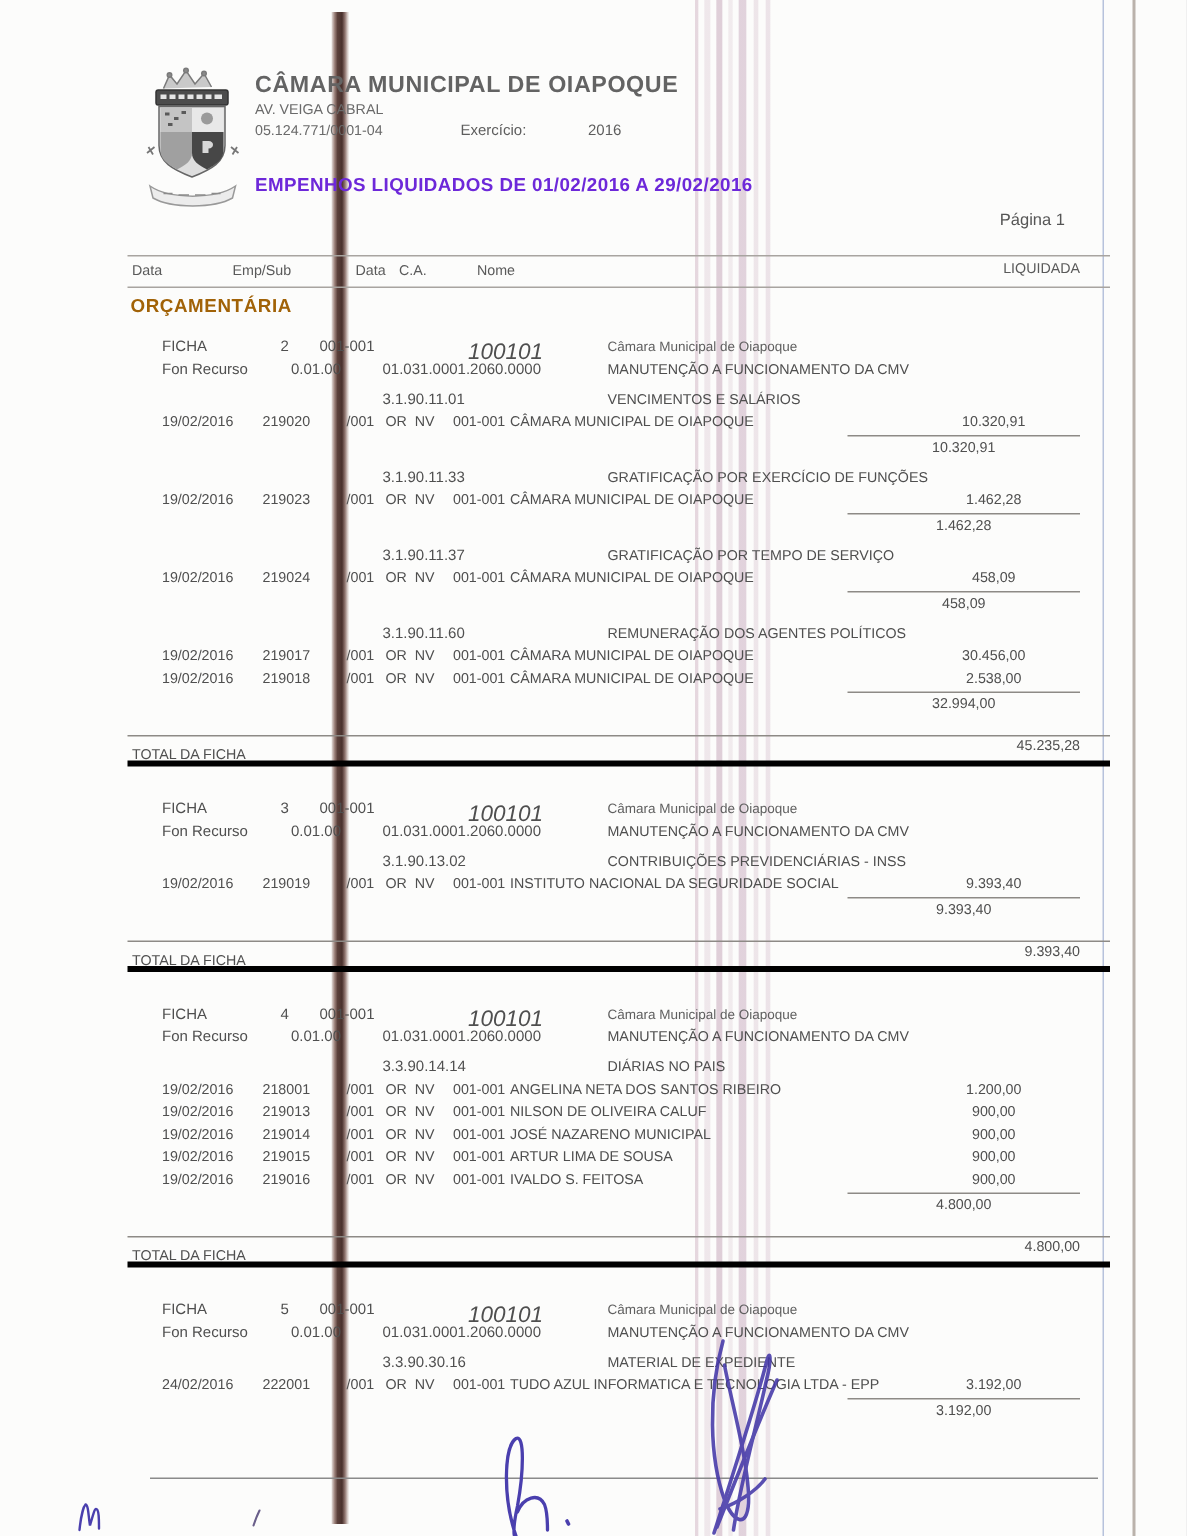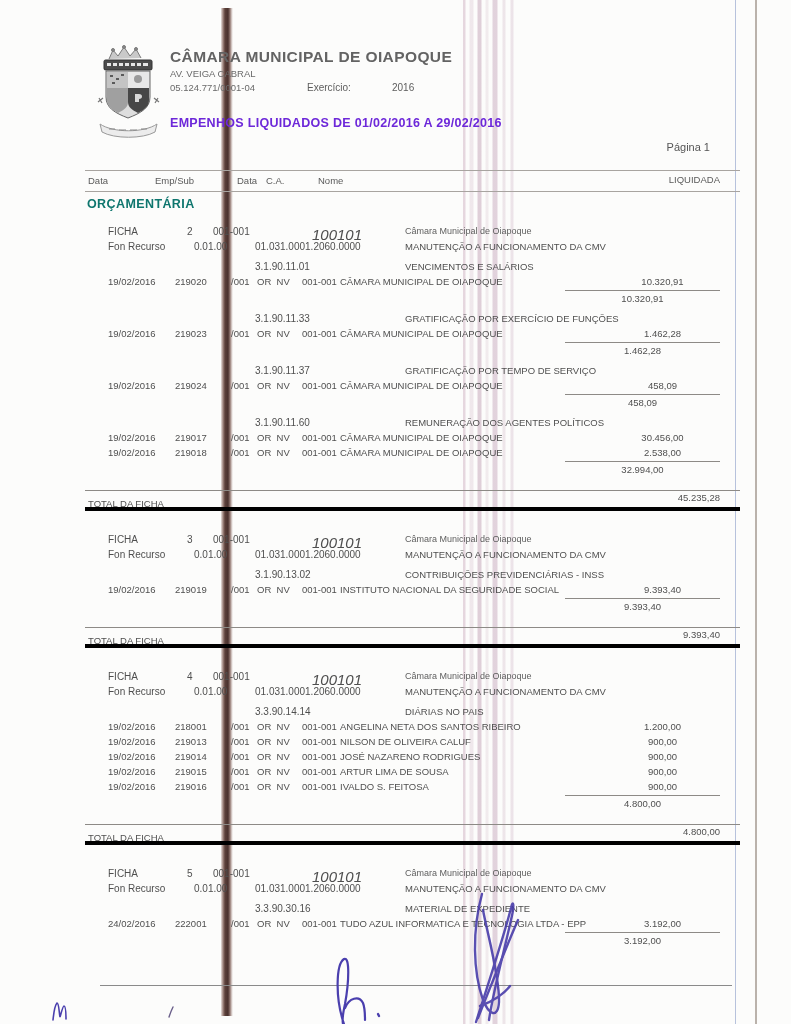--- a/index.html
+++ b/index.html
@@ -34,21 +34,21 @@
   .exerc      { position:absolute; left:307px; top:82px;  font-size:10px; color:#5d5d5d; }
   .exerc-val  { position:absolute; left:392px; top:82px;  font-size:10px; color:#5d5d5d; }
   .report-title { position:absolute; left:170px; top:116px; font-size:12.5px; font-weight:bold; letter-spacing:0.3px; color:#6d28d9; }
   .pagina     { position:absolute; left:565px; top:141px; width:145px; text-align:right; font-size:11px; color:#555; }
   
   .hline { position:absolute; left:85px; width:655px; height:1px; background:#a8a4a0; }
   .hl1 { top:170px; } .hl2 { top:191px; }
   .th  { position:absolute; top:175px; font-size:9.5px; color:#5a5a5a; }
   .th-data{left:88px;} .th-emp{left:155px;} .th-tipo{left:237px;} .th-ca{left:266px;} .th-nome{left:318px;}
   .th-liq { position:absolute; top:174px; left:565px; width:155px; text-align:right; font-size:9.5px; color:#5a5a5a; }
-  .orc-title { position:absolute; left:87px; top:197px; font-size:12.5px; font-weight:bold; letter-spacing:0.4px; color:#0f766e; }
+  .orc-title { position:absolute; left:87px; top:197px; font-size:12.5px; font-weight:bold; letter-spacing:0.4px; color:#a16207; }
   
   .fichas { position:absolute; left:0; top:219px; width:791px; font-size:9.5px; }
   .ficha  { margin-top:6px; }
   .ficha + .ficha { margin-top:22px; }
   .fline { position:relative; height:15px; white-space:pre;margin-left:20px; }
   .fline span { position:absolute; top:1px; }
   .f-label{left:88px; font-size:10px;} .f-num{left:167px; font-size:10px;} .f-code{left:193px; font-size:10px;}
   .f-unit{left:292px; font-size:15px;font-style:italic;} .f-uname{left:385px; font-size:9px; color:#5f5f5f;}
   .f-fonv{left:162px; font-size:10px;padding-left:12px;} .f-prog{left:235px; font-size:10px;} .f-pname{left:385px; font-size:9.5px;}
   .group { margin-top:5px; }
@@ -188,21 +188,21 @@
           <span class="t-val">9.393,40</span>
         </div>
       </div>
       <div class="ficha">
         <div class="fline"><span class="f-label">FICHA</span><span class="f-num">4</span><span class="f-code">001-001</span><span class="f-unit">100101</span><span class="f-uname">Câmara Municipal de Oiapoque</span></div>
         <div class="fline"><span class="f-label">Fon Recurso</span><span class="f-fonv">0.01.00</span><span class="f-prog">01.031.0001.2060.0000</span><span class="f-pname">MANUTENÇÃO A FUNCIONAMENTO DA CMV</span></div>
         <div class="group">
           <div class="fline"><span class="f-prog">3.3.90.14.14</span><span class="f-pname">DIÁRIAS NO PAIS</span></div>
           <div class="fline"><span class="c-data">19/02/2016</span><span class="c-emp">218001</span><span class="c-sub">/001</span><span class="c-tipo">OR  NV</span><span class="c-ca">001-001</span><span class="c-nome">ANGELINA NETA DOS SANTOS RIBEIRO</span><span class="c-val">1.200,00</span></div>
           <div class="fline"><span class="c-data">19/02/2016</span><span class="c-emp">219013</span><span class="c-sub">/001</span><span class="c-tipo">OR  NV</span><span class="c-ca">001-001</span><span class="c-nome">NILSON DE OLIVEIRA CALUF</span><span class="c-val">900,00</span></div>
-          <div class="fline"><span class="c-data">19/02/2016</span><span class="c-emp">219014</span><span class="c-sub">/001</span><span class="c-tipo">OR  NV</span><span class="c-ca">001-001</span><span class="c-nome">JOSÉ NAZARENO RODRIGUES</span><span class="c-val">900,00</span></div>
+          <div class="fline"><span class="c-data">19/02/2016</span><span class="c-emp">219014</span><span class="c-sub">/001</span><span class="c-tipo">OR  NV</span><span class="c-ca">001-001</span><span class="c-nome">JOSÉ NAZARENO MUNICIPAL</span><span class="c-val">900,00</span></div>
           <div class="fline"><span class="c-data">19/02/2016</span><span class="c-emp">219015</span><span class="c-sub">/001</span><span class="c-tipo">OR  NV</span><span class="c-ca">001-001</span><span class="c-nome">ARTUR LIMA DE SOUSA</span><span class="c-val">900,00</span></div>
           <div class="fline"><span class="c-data">19/02/2016</span><span class="c-emp">219016</span><span class="c-sub">/001</span><span class="c-tipo">OR  NV</span><span class="c-ca">001-001</span><span class="c-nome">IVALDO S. FEITOSA</span><span class="c-val">900,00</span></div>
           <div class="subrow">
             <span class="c-val">4.800,00</span>
           </div>
         </div>
         <div class="total">
           <span class="t-label">TOTAL DA FICHA</span>
           <span class="t-val">4.800,00</span>
         </div>

